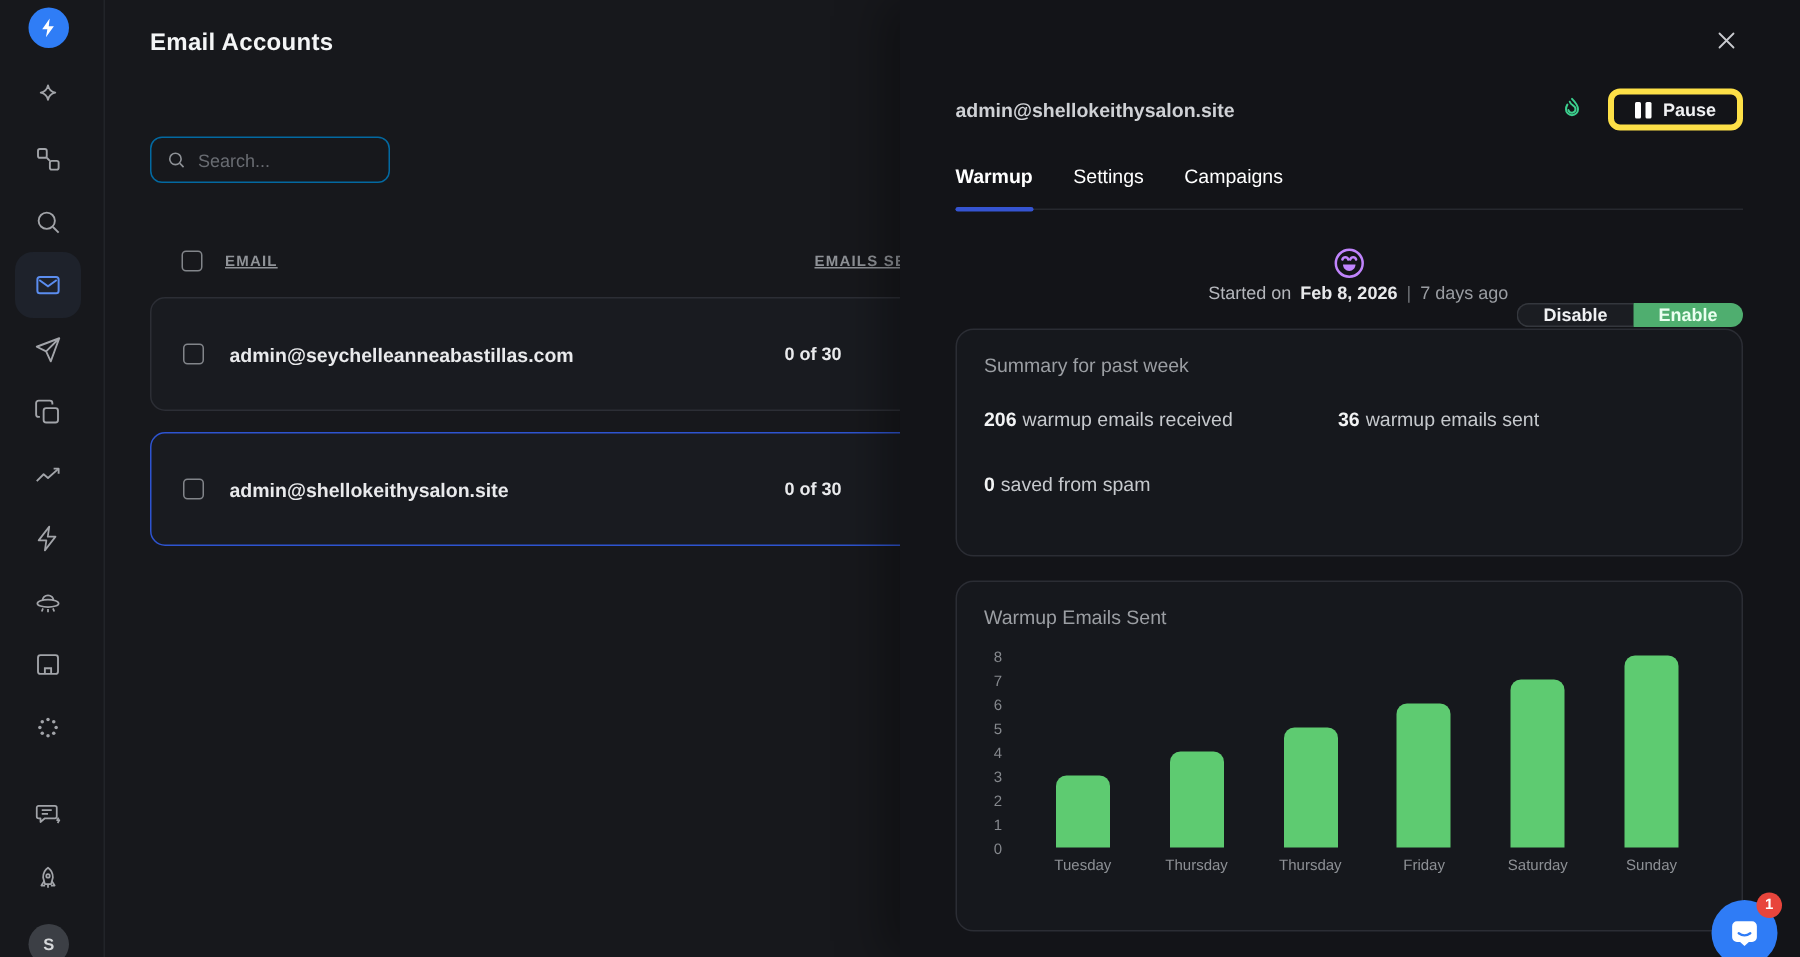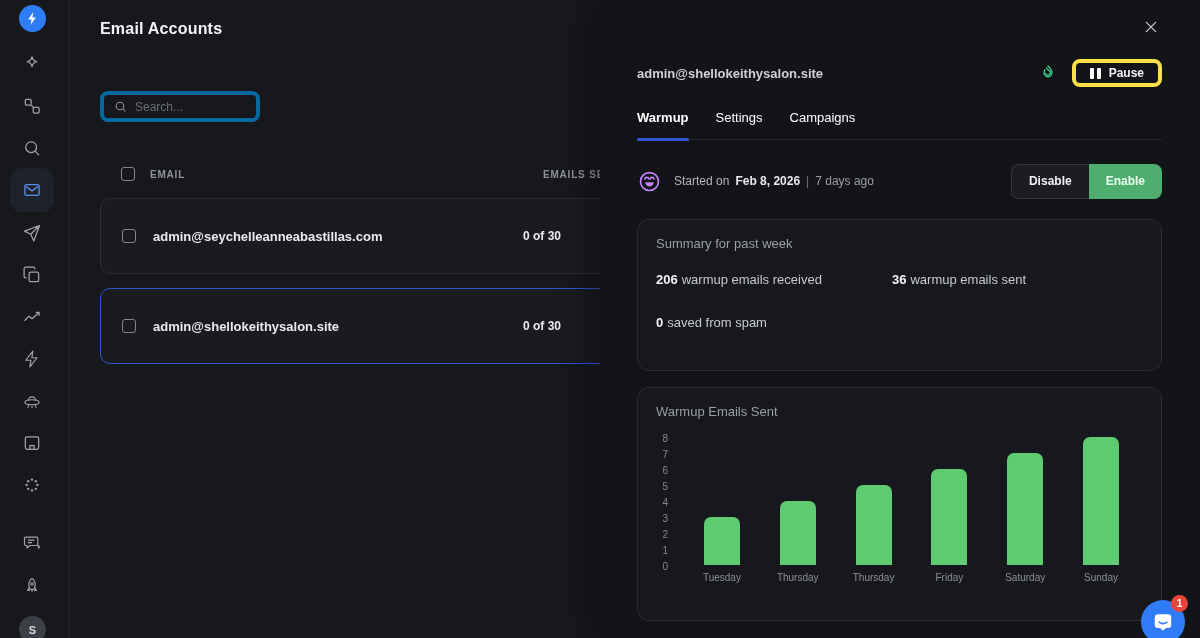--- a/index.html
+++ b/index.html
@@ -36,34 +36,34 @@
     display:flex; align-items:center; justify-content:center; cursor:pointer;
   }
 
   
   .accounts {
     position:absolute; left:70px; top:0; width:1130px; height:638px;
     padding-left:30px; display:flex; flex-direction:column; align-items:flex-start;
   }
   .page-title { margin-top:20px; font-size:16px; font-weight:700; color:#f4f5f6; letter-spacing:.2px; }
   .search-box {
-    margin-top:53px; width:160px; height:31px; border:4px solid #0369a1; border-radius:8px;
+    margin-top:53px; width:160px; height:31px; border:1px solid #0369a1; border-radius:8px;
     display:flex; align-items:center; padding:0 10px; gap:8px; background:transparent;
   }
   .search-box svg { width:13px; height:13px; color:#8e9196; flex:none; }
   .search-box input {
     background:transparent; border:none; outline:none; color:#c7c9cd;
     font-family:"Liberation Sans", sans-serif; font-size:12px; width:100%;
   }
   .search-box input::placeholder { color:#696c72; }
   .thead {
     margin-top:44px; width:562px; height:16px; position:relative;
     display:flex; align-items:center; padding-left:21px;
   }
-  .th { font-size:10px; font-weight:700; letter-spacing:.8px; color:#8f9297; }
+  .th { font-size:10px; font-weight:700; letter-spacing:.8px; color:#8f9297;text-decoration:underline; }
   .th-email { margin-left:15px; }
   .th-sent { position:absolute; left:443px; }
   .checkbox {
     width:14px; height:14px; border:1.5px solid #82858a; border-radius:3px;
     background:transparent; flex:none; cursor:pointer;
   }
   .acct-row {
     width:562px; height:76px; border:1px solid #2c2e35; border-radius:10px;
     background:#191b20; display:flex; align-items:center; padding-left:21px;
     position:relative; cursor:pointer;
@@ -99,21 +99,21 @@
   .pause-glyph i { display:block; width:4px; height:11px; background:#fff; border-radius:1px; }
 
   .tabs { margin-top:17px; height:35px; display:flex; gap:27px; border-bottom:1px solid #26282e; position:relative; }
   .tab { font-size:13px; color:#ffffff; cursor:pointer; position:relative; padding-top:5px; }
   .tab.active { color:#ffffff; font-weight:700; }
   .tab.active .underline {
     position:absolute; left:0; right:0; bottom:-2px; height:3px; border-radius:2px;
     background:var(--tab_underline,#3554d1);
   }
 
-  .status-row { margin-top:23px; height:36px; display:flex; align-items:center; }
+  .status-row { margin-top:23px; height:36px; display:flex; align-items:center;flex-direction:column; }
   .smiley { width:25px; height:25px; flex:none; color:var(--smiley_purple,#c084fc); }
   .smiley svg { width:25px; height:25px; }
   .status-text { margin-left:12px; font-size:12px; color:#b4b6bb; display:flex; align-items:center; gap:6px; }
   .status-text b { color:#e8e9eb; font-weight:700; }
   .status-text .sep { color:#6f7277; }
   .status-text .ago { color:#9a9da2; }
   .toggle-group { margin-left:auto; display:flex; height:35px; }
   .btn-disable {
     padding:0 17px; background:#1b1d22; border:1px solid #34373d; border-right:none;
     border-radius:8px 0 0 8px; color:#f0f1f3; font-size:12px; font-weight:700; cursor:pointer;

